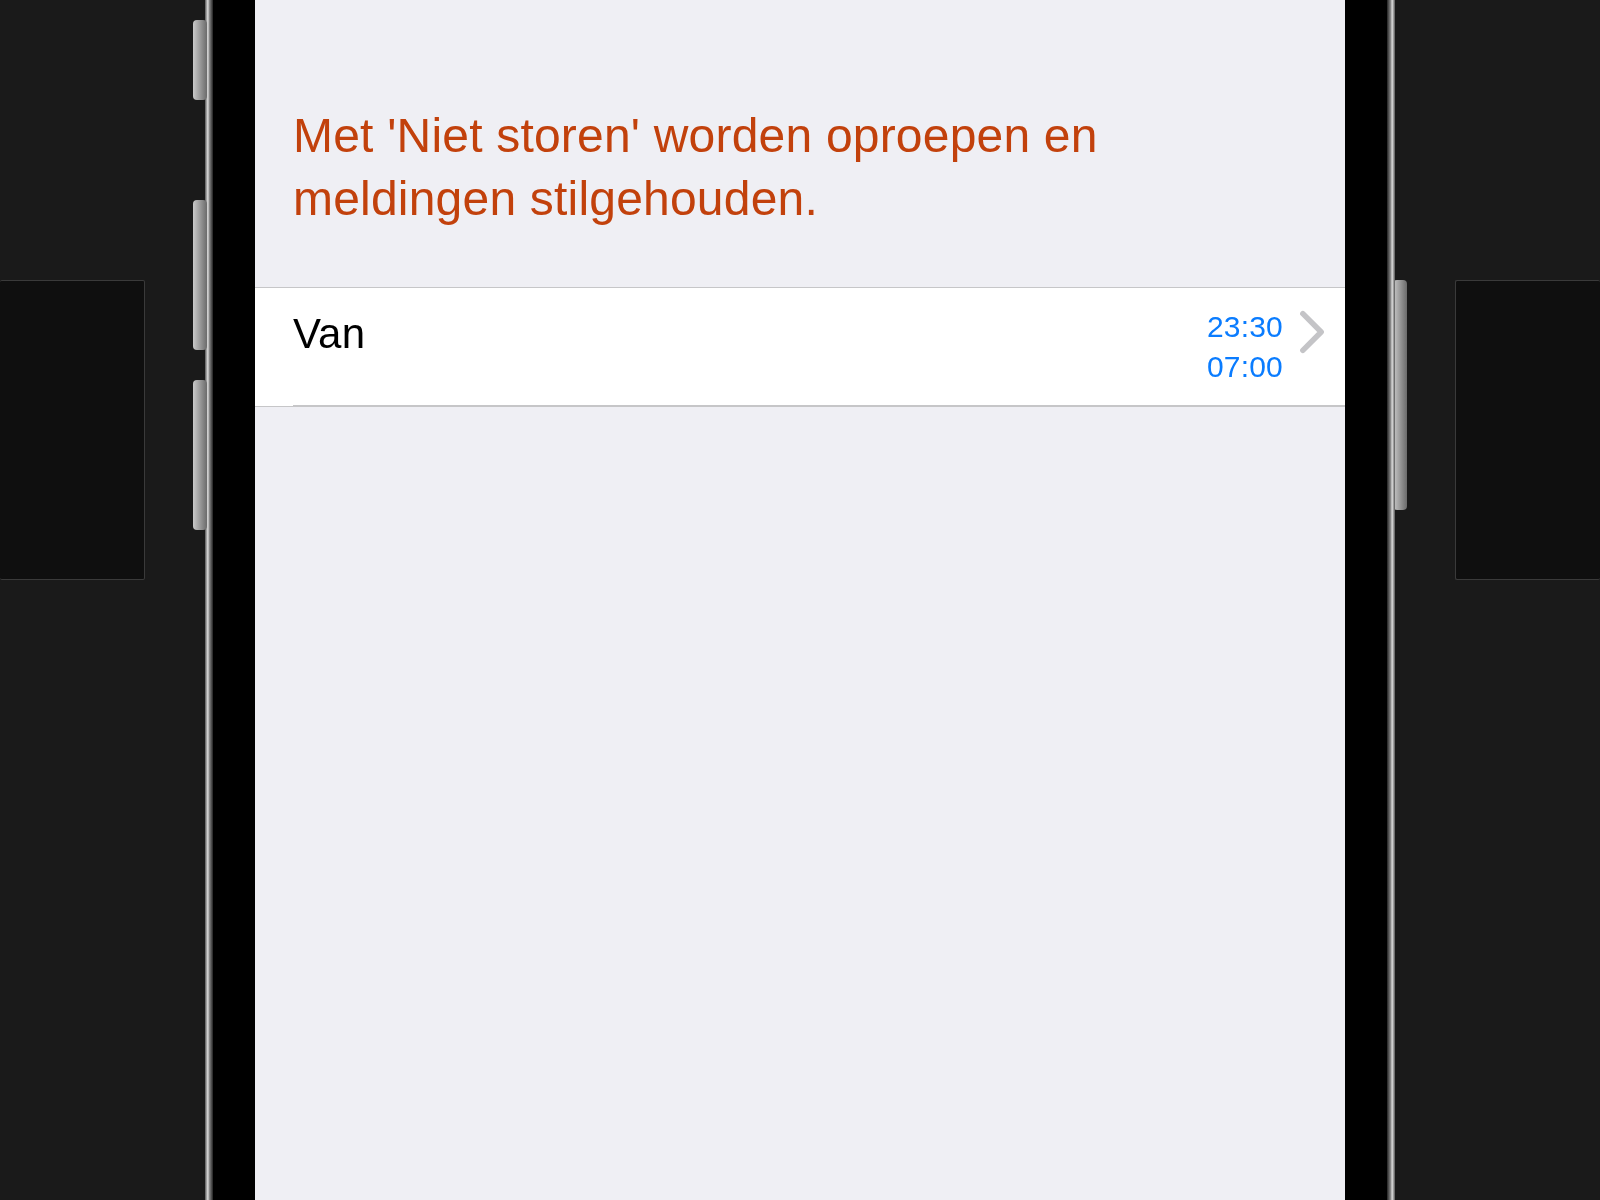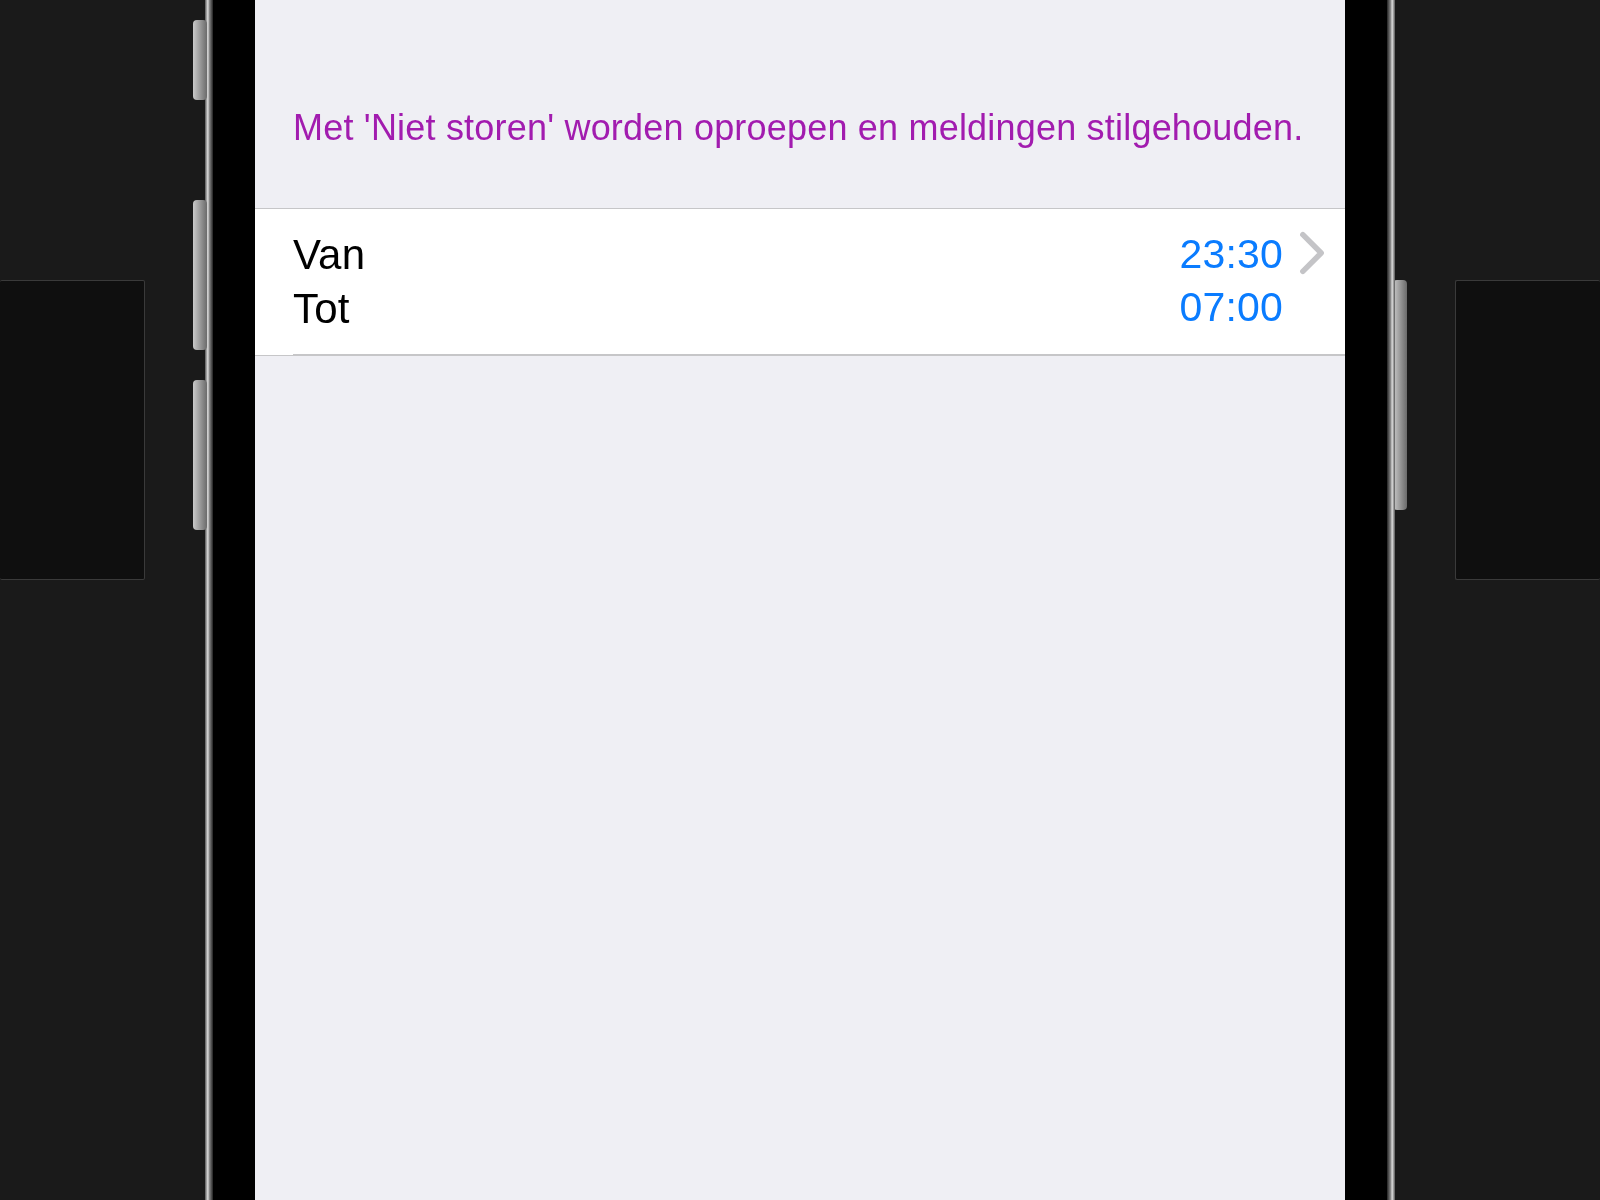--- a/index.html
+++ b/index.html
@@ -110,35 +110,35 @@
       padding: 22px 20px 22px 38px;
       position: relative;
     }
     .time-labels, .time-values {
       display: flex;
       flex-direction: column;
       gap: 6px;
     }
     .time-labels { flex: 1 1 auto; }
     .time-labels span { font-size: 42px; color:#000; }
-    .time-values span { font-size: 41px; color:#0a7cff; text-align:right; }
+    .time-values span { font-size: 30px; color:#0a7cff; text-align:right; }
     .time-values { padding-right: 16px; }
 
     .chevron {
       color: #c4c4c7;
       flex: 0 0 auto;
       display: flex;
       align-items: center;
     }
     .chevron svg { width: 26px; height: 44px; display:block; }
 
     .footer-text {
-      font-size: 36px;
+      font-size: 48px;
       line-height: 1.32;
-      color: #a21caf;
+      color: #c2410c;
       padding: 24px 38px 40px 38px;
     }
 
     
     .switch {
       width: 120px;
       height: 72px;
       border-radius: 36px;
       position: relative;
       flex: 0 0 auto;
@@ -176,21 +176,20 @@
 
 
       <div class="footer-text" style="padding-bottom:56px;">Met 'Niet storen' worden oproepen en meldingen stilgehouden.</div>
 
       <div class="group">
 
 
         <div class="row-time row-sep">
           <div class="time-labels">
             <span>Van</span>
-            <span>Tot</span>
           </div>
           <div class="time-values">
             <span>23:30</span>
             <span>07:00</span>
           </div>
           <div class="chevron">
             <svg viewBox="0 0 14 24" fill="none" stroke="currentColor" stroke-width="3" stroke-linecap="round" stroke-linejoin="round">
                 <polyline points="2,2 12,12 2,22"></polyline>
               </svg>
           </div>

